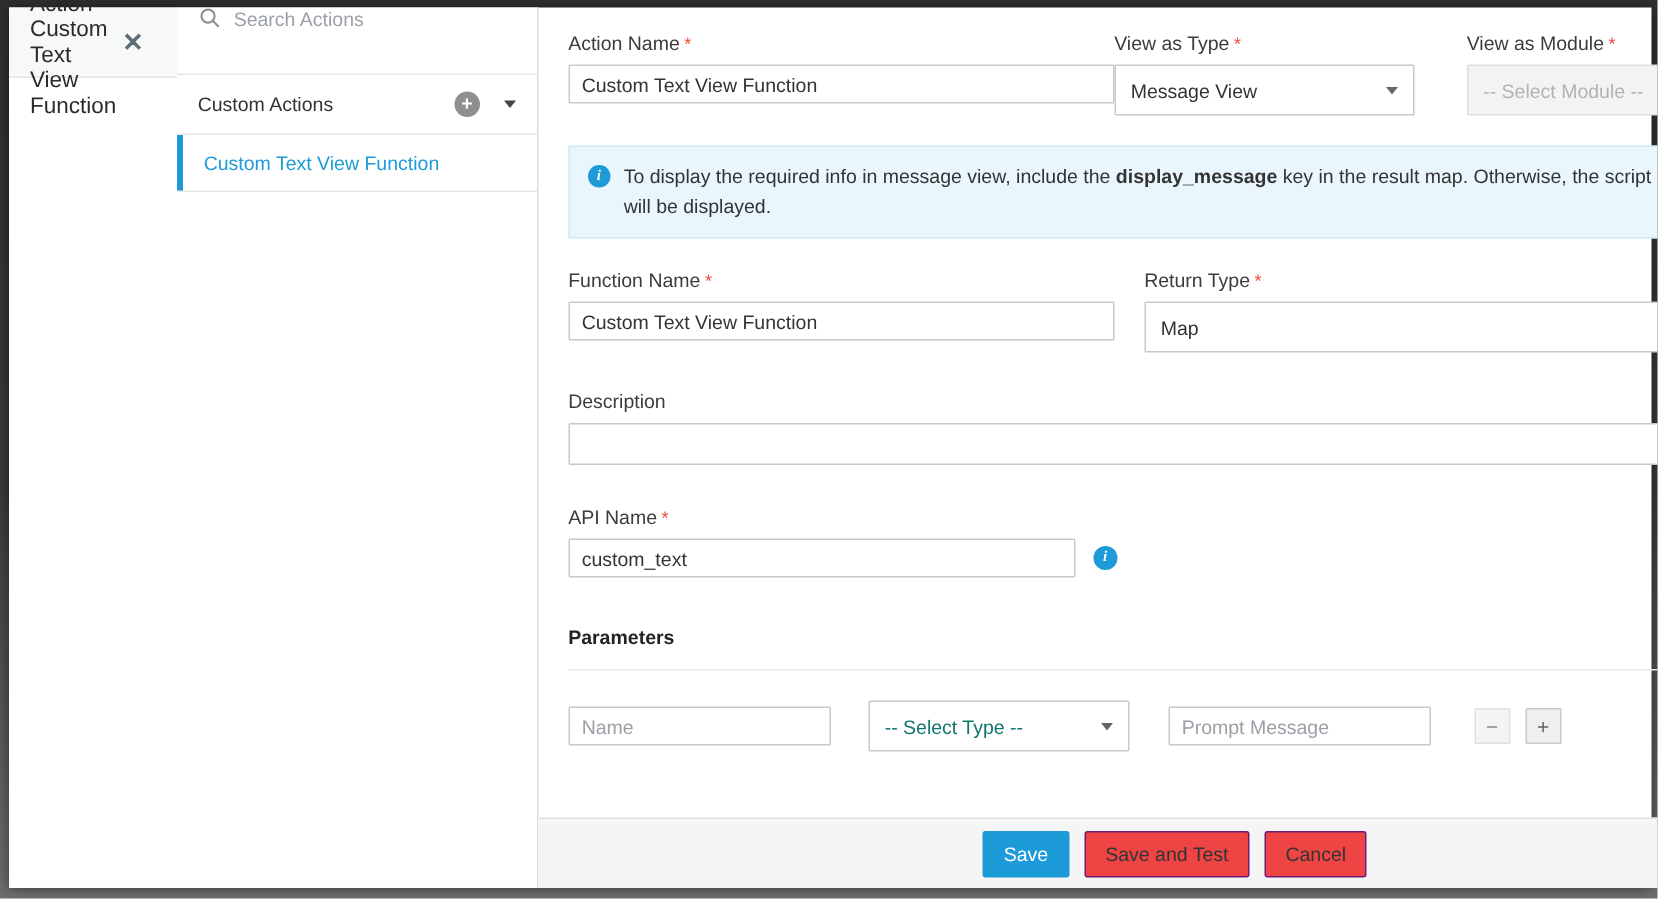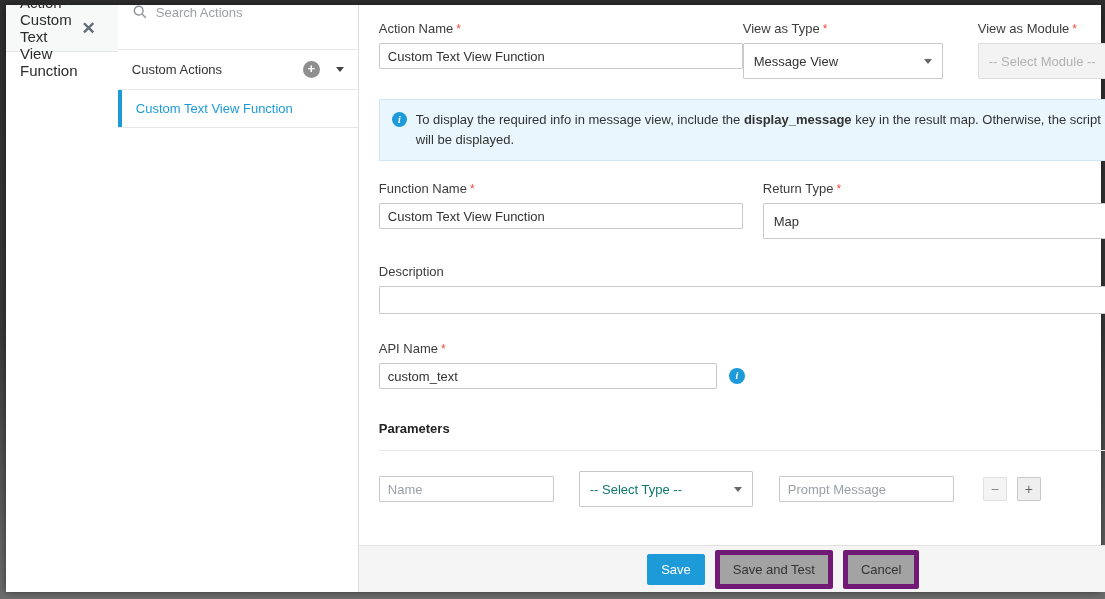--- a/index.html
+++ b/index.html
@@ -72,22 +72,22 @@
   .main-scroll { flex: 1; overflow: hidden; padding: 16px 20px 0 20px; }
   .field-label { font-size: 13px; color: #3c3c3c; margin-bottom: 7px; }
   .req { color: #ef4d3d; margin-left: 3px; font-size: 12px; }
   .text-input {
     height: 26px; border: 1px solid #c9c9c9; font-size: 13px; color: #333;
     padding: 0 8px; font-family: "Liberation Sans", sans-serif; outline: none;
     background: #fff; width: 100%; border-radius: 1px;
   }
   .text-input::placeholder { color: #9aa0a6; }
   .select-box {
-    height: 36px; border: 1px solid #c9c9c9; background: #fff; font-size: 13px;
-    color: #333; display: flex; align-items: center; padding: 0 10px;
+    height: 20px; border: 1px solid #c9c9c9; background: #fff; font-size: 13px;
+    color: #333; display: flex; align-items: center; padding: 16px 10px;
     cursor: pointer; border-radius: 1px;
   }
   .select-box .sel-text { flex: 1; overflow: hidden; white-space: nowrap; }
   .select-box.disabled { background: #f3f3f3; border-color: #ddd; color: #b3b3b3; cursor: default; }
   .sel-arrow {
     width: 0; height: 0; border-left: 4.5px solid transparent;
     border-right: 4.5px solid transparent; border-top: 5px solid #666;
   }
   .select-box.disabled .sel-arrow { border-top-color: #b9b9b9; }
   .row { display: flex; }
@@ -113,21 +113,21 @@
   .sq-btn.plus  { background: #efefef; border: 1px solid #c9c9c9; color: #666; }
   
   .modal-footer {
     height: 47px; flex: 0 0 47px; background: #f5f5f5;
     border-top: 1px solid #e2e2e2; display: flex; align-items: center;
     justify-content: center; gap: 10px;
   }
   .btn { font-size: 13px; padding: 7px 13px; cursor: pointer; border-radius: 2px;
          font-family: "Liberation Sans", sans-serif; }
   .btn-primary { background: #1d9bd9; color: #fff; border: 1px solid #1d9bd9; }
-  .btn-plain { background: #a3a3a3; color: #333; border: 5px solid #701a75; }
+  .btn-plain { background: #ef4444; color: #333; border: 1px solid #701a75; }
 </style>
 </head>
 <body>
 
 <div class="modal">
 
   <div class="modal-header">
     <div class="modal-title">Zia Action - Custom Text View Function</div>
     <div class="close-btn">✕</div>
   </div>

